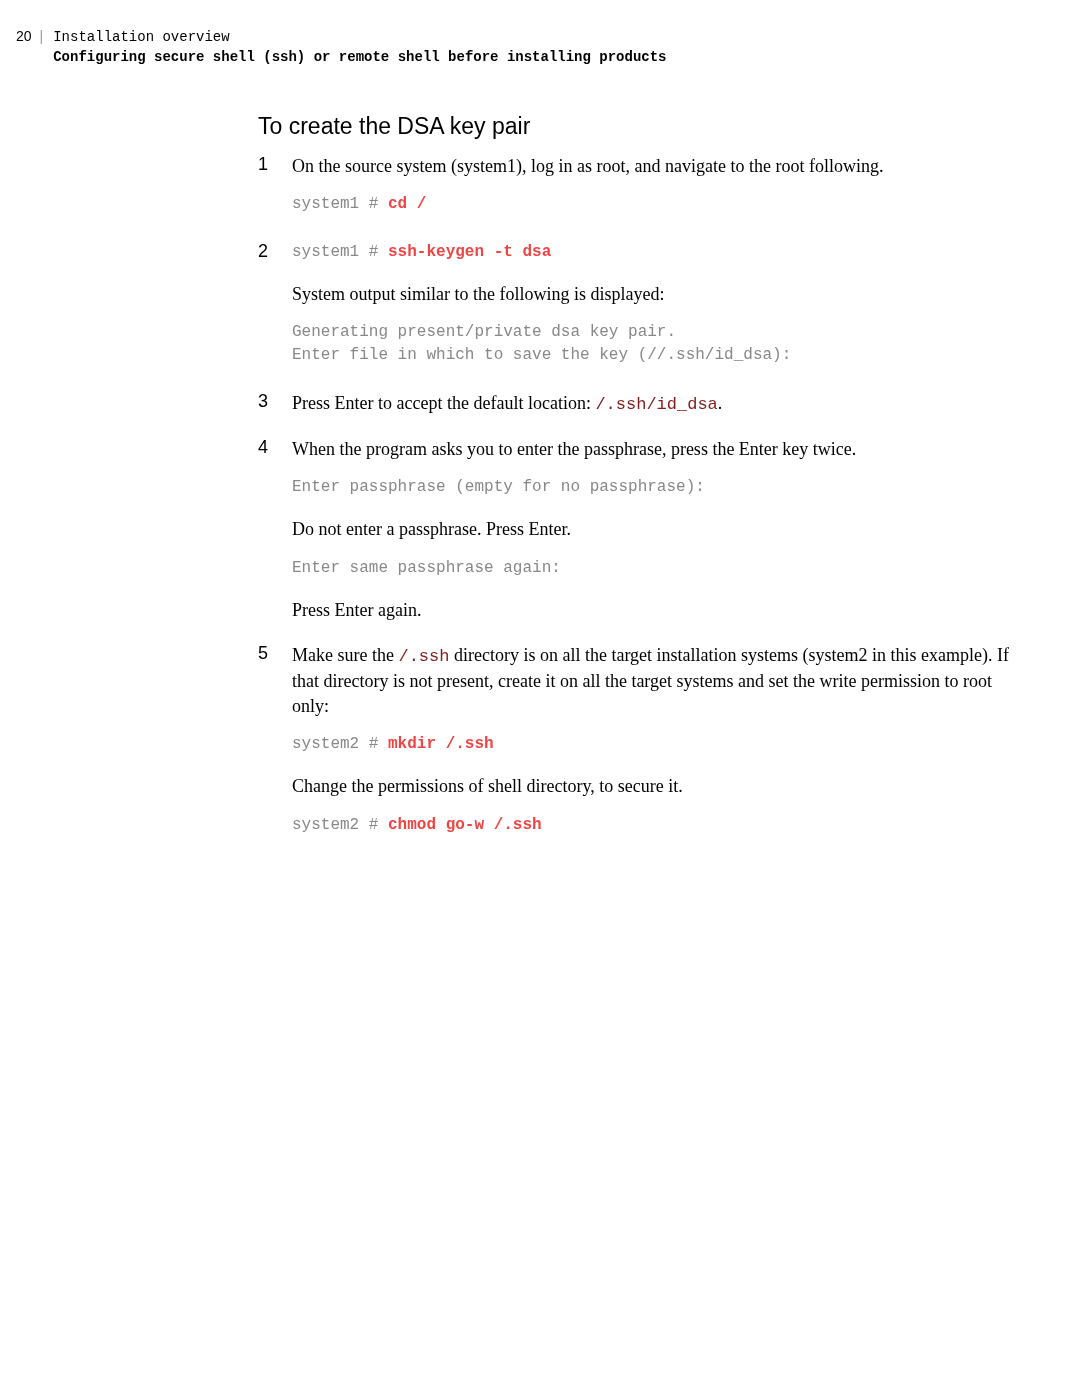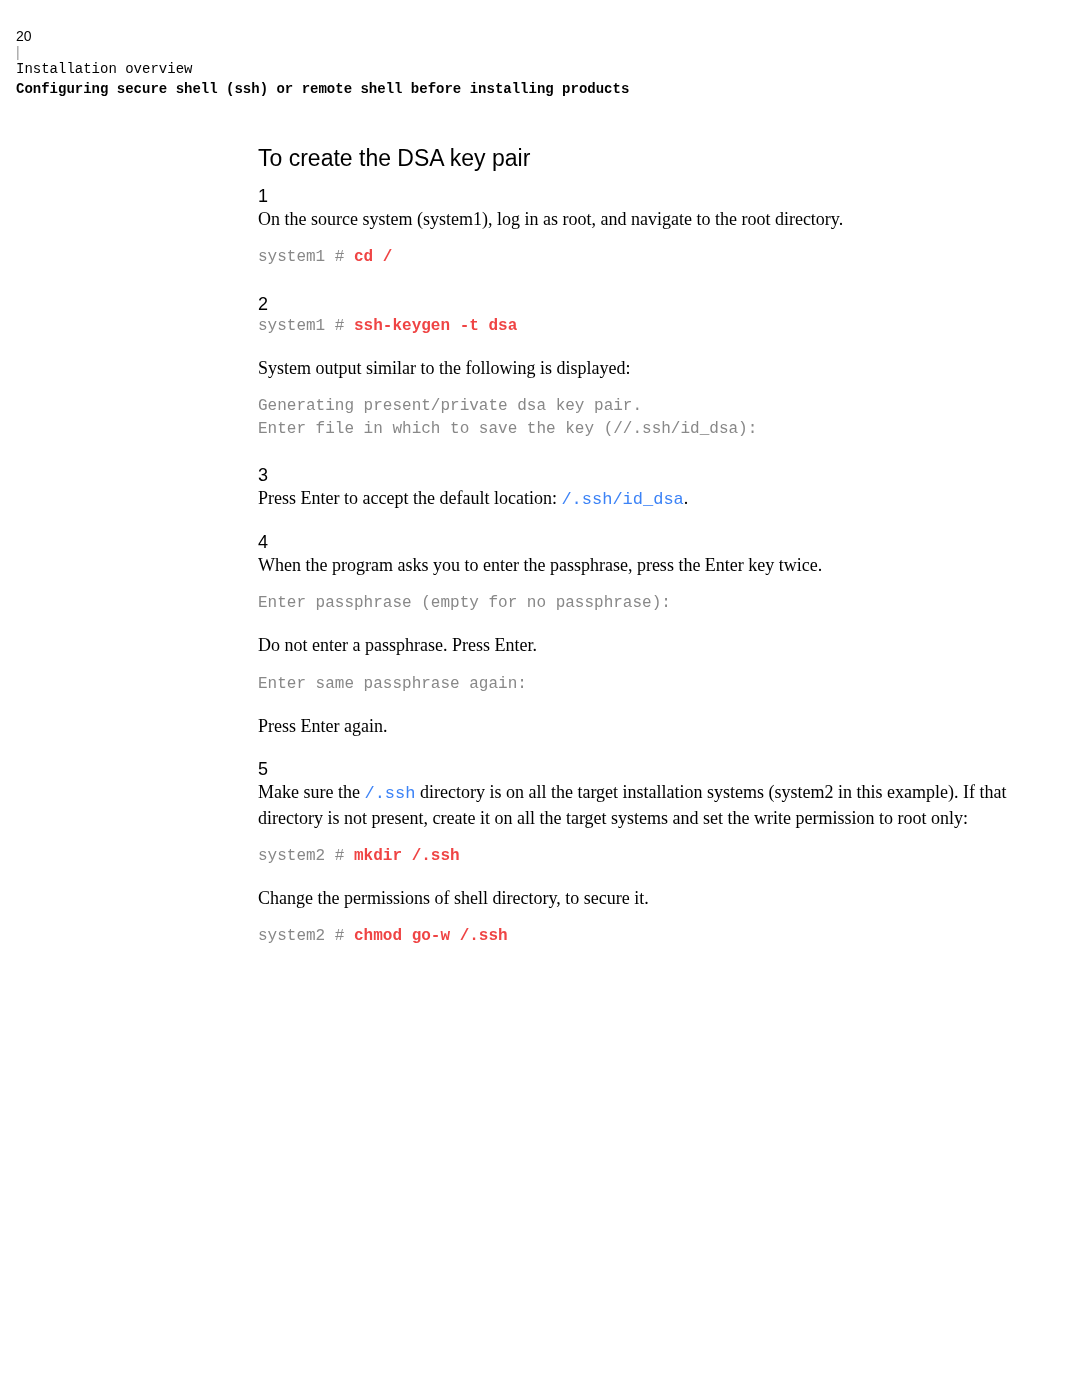--- a/index.html
+++ b/index.html
@@ -1,15 +1,15 @@
 <!DOCTYPE html>
 <html><head>
 <meta charset="utf-8">
 <style>
-  * { margin: 0; padding: 0; box-sizing: border-box; flex-direction: column; }
+  * { margin: 0; padding: 0; box-sizing: border-box; }
   body {
     font-family: Georgia, 'Times New Roman', serif;
     background: #fff;
     width: 1080px;
     height: 1388px;
     color: #000;
   }
   .page-header {
     display: flex;
     align-items: flex-start;
@@ -71,21 +71,21 @@
     font-weight: bold;
     color: #ef4444;
   }
   .body-text {
     font-size: 18px;
     line-height: 1.4;
     margin-bottom: 14px;
   }
   .inline-code {
     font-family: 'Courier New', Courier, monospace;
-    color: #3b82f6;
+    color: #7f1d1d;
     font-size: 17px;
   }
 </style>
 </head>
 <body>
 
 <div class="page-header">
   <span class="page-number">20</span>
   <span class="header-divider">|</span>
   <div class="header-text">
@@ -94,21 +94,21 @@
   </div>
 </div>
 
 <div class="content">
 
   <div class="section-title">To create the DSA key pair</div>
 
   <div class="step">
     <div class="step-num">1</div>
     <div class="step-body">
-      <div class="step-text">On the source system (system1), log in as root, and navigate to the root directory.</div>
+      <div class="step-text">On the source system (system1), log in as root, and navigate to the root following.</div>
       <div class="code-block"><span>system1 # </span><span class="code-bold">cd /</span></div>
     </div>
   </div>
 
   <div class="step">
     <div class="step-num">2</div>
     <div class="step-body">
       <div class="code-block"><span>system1 # </span><span class="code-bold">ssh-keygen -t dsa</span></div>
       <div class="body-text">System output similar to the following is displayed:</div>
       <div class="code-block">Generating present/private dsa key pair.

